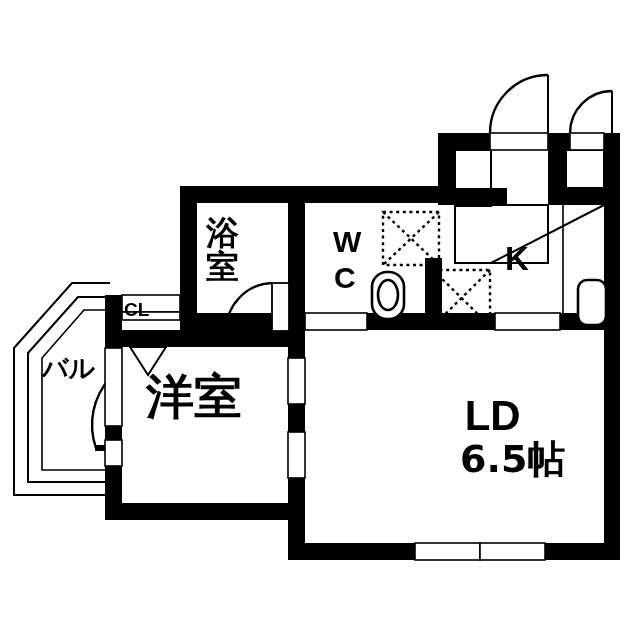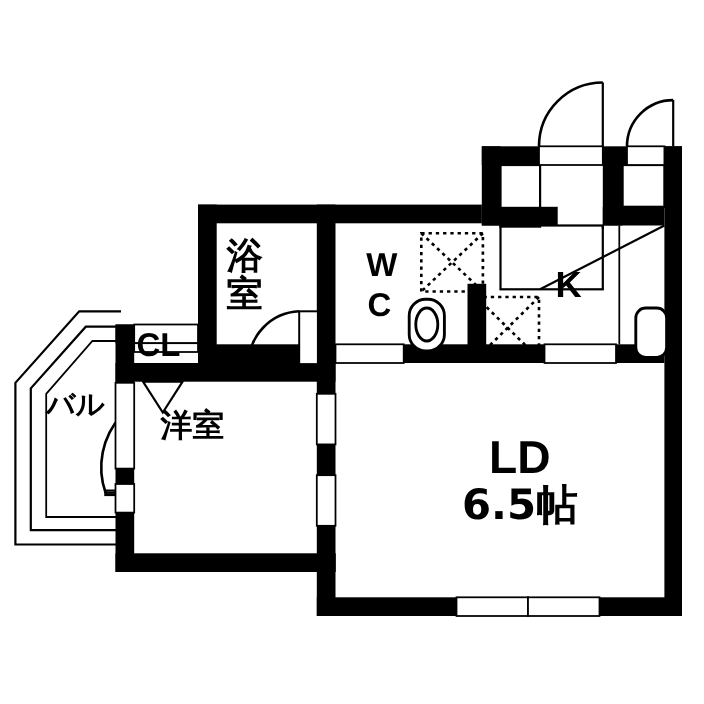--- a/index.html
+++ b/index.html
@@ -39,27 +39,27 @@
     user-select: none;
   }
   .lbl-jp { font-family: "DejaVu Sans", sans-serif; font-weight: 700; }
   .lbl-lat { font-family: "Liberation Sans", sans-serif; font-weight: 700; }
 
   #lbl-bath   { left: 206px; top: 216px; font-size: 33px; letter-spacing: 0px; text-align: center; }
   #lbl-bath span { display: block; }
   #lbl-wc-w   { left: 333px; top: 227px; font-size: 30px; }
   #lbl-wc-c   { left: 334px; top: 263px; font-size: 30px; }
   #lbl-k      { left: 505px; top: 242px; font-size: 33px; }
-  #lbl-cl     { left: 124px; top: 300px; font-size: 30px; }
+  #lbl-cl     { left: 124px; top: 300px; font-size: 19px; }
   #lbl-bal    { left: 42px;  top: 355px; font-size: 26px; }
-  #lbl-room   { left: 146px; top: 372px; font-size: 29px; text-align: center; }
+  #lbl-room   { left: 146px; top: 372px; font-size: 48px; text-align: center; }
   #lbl-room span { display: block; }
   #lbl-room .r2 { margin-top: 4px; }
   #lbl-ld     { left: 420px; top: 395px; font-size: 42px; text-align: center; }
-  #lbl-ld .l2 { font-size: 38px; margin-top: 2px; }
+  #lbl-ld .l2 { font-size: 38px; margin-top: 2px; margin-left: 40px; }
   #lbl-ld span { display: block; }
 </style>
 </head>
 <body>
 
 <div id="floorplan-root">
 
   <svg class="plan" viewBox="0 0 640 640">
 
     <g>

